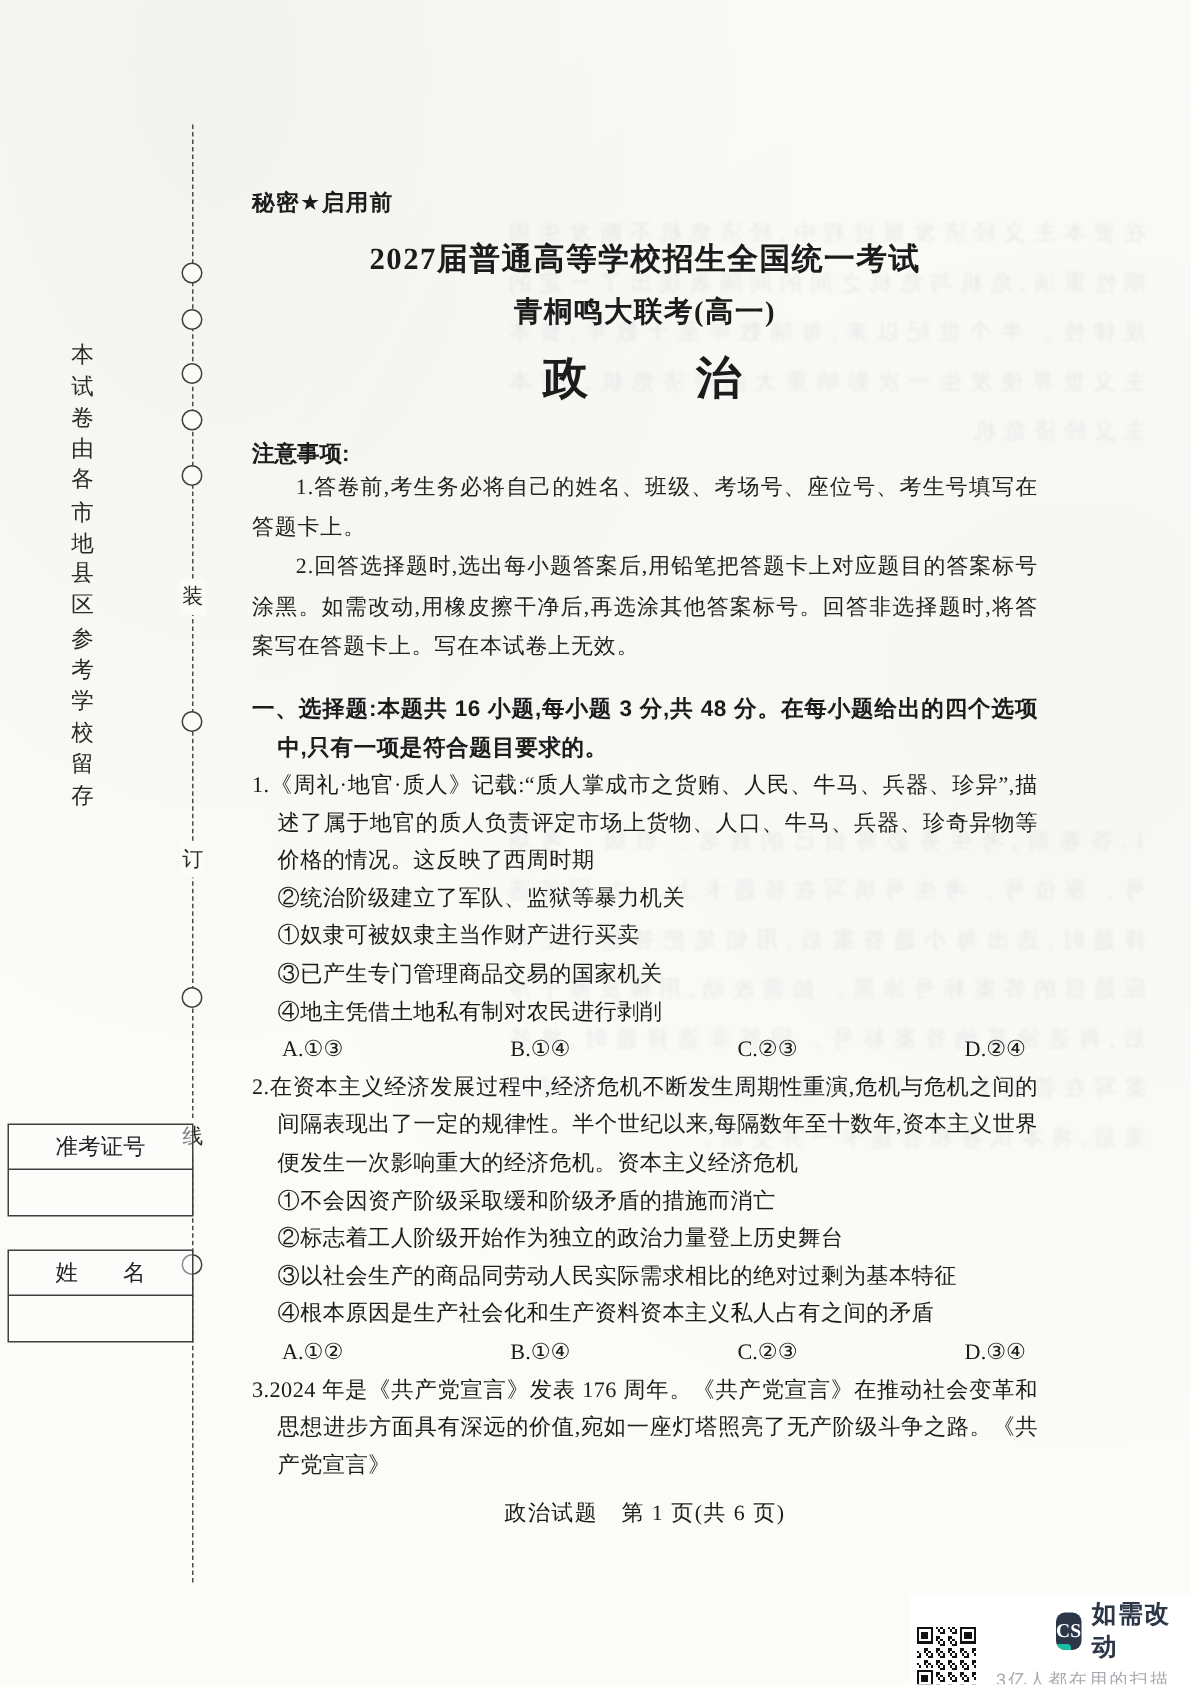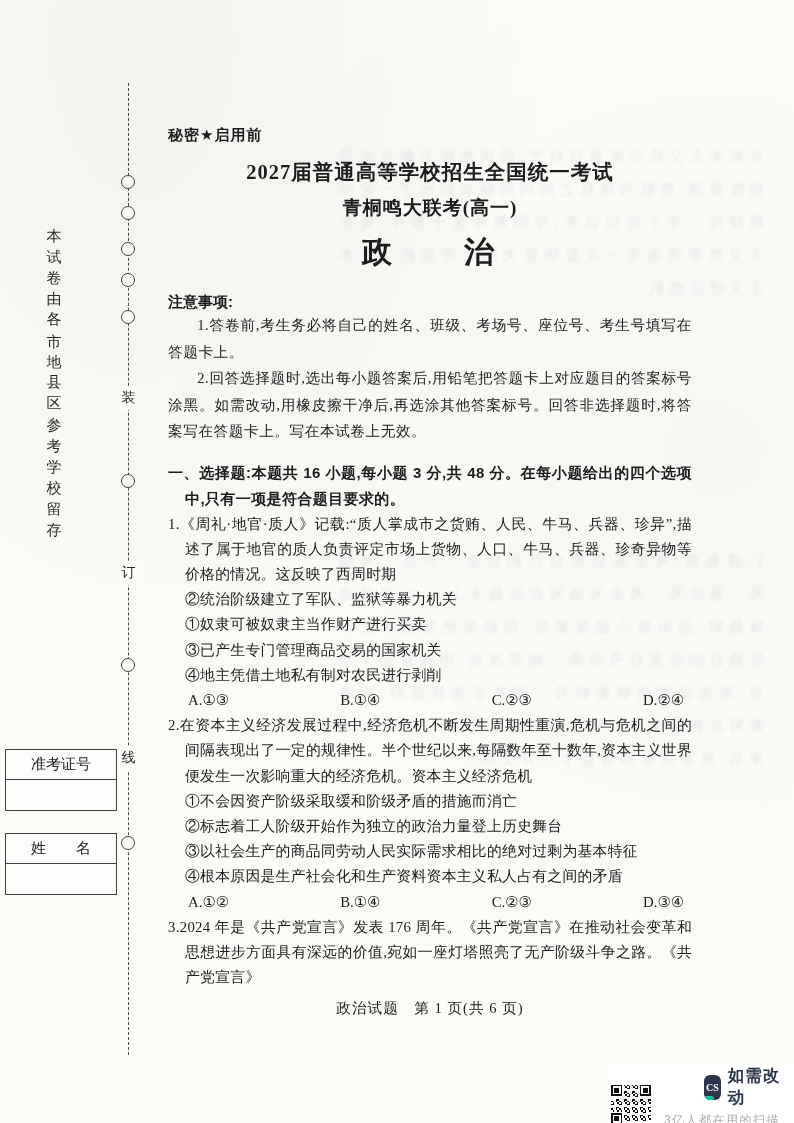--- a/index.html
+++ b/index.html
@@ -38,21 +38,21 @@
   .b-circle {
     position: absolute; left: -8px; width: 14px; height: 14px;
     border: 1.4px solid #3f3f3f; border-radius: 50%; background: #fbfbf8;
   }
   .b-label {
     position: absolute; left: -9px; width: 17px; background: #fbfbf8;
     font-size: 14px; text-align: center; padding: 3px 0; color: #2a2a2a;
   }
 
   
-  .cand-box { position: absolute; left: 5px; width: 112px; border: 1.3px solid #3f3f3f; background: rgba(255,255,255,0.4); }
+  .cand-box { position: absolute; left: 5px; width: 124px; border: 1.3px solid #3f3f3f; background: rgba(255,255,255,0.4); }
   .cand-box .lbl { height: 30px; border-bottom: 1.3px solid #3f3f3f; display: flex; align-items: center; justify-content: center; font-size: 15px; color: #222; }
   .cand-box .cell { height: 30px; }
   .cand-box.no1 { top: 749px; }
   .cand-box.no2 { top: 833px; }
 
   
   .watermark {
     position: absolute; left: 148px; top: 492px; width: 620px;
     font-size: 76px; font-weight: bold; letter-spacing: 8px; white-space: nowrap;
     color: rgba(158,158,158,0.10);
@@ -90,21 +90,21 @@
 
   .page-footer { text-align: center; font-size: 14.6px; margin-top: 9px; letter-spacing: 1px; }
 
   
   .scan-badge { position: absolute; left: 607px; top: 1063px; display: flex; align-items: center; gap: 13px; z-index: 3; background: #fff; padding: 2px 4px; }
   .qr { width: 45px; height: 45px; display: block; }
   .badge-right { display: flex; flex-direction: column; gap: 3px; }
   .badge-row { display: flex; align-items: center; gap: 7px; }
   .cs-logo {
     position: relative; width: 19px; height: 25px; border-radius: 6px;
-    background: #2b3648; color: #fff; font-weight: bold; font-size: 10px;
+    background: #2b3648; color: #fff; font-weight: bold; font-size: 13px;
     display: flex; align-items: center; justify-content: center; overflow: hidden; margin-left: 40px;
   }
   .cs-logo::after { content: ""; position: absolute; left: 0; bottom: 0; width: 60%; height: 4px; background: #19c0a5; border-radius: 0 4px 0 6px; }
   .app-name { font-weight: bold; font-size: 16.5px; color: #2b3648; letter-spacing: 1px; }
   .app-tagline { font-size: 12px; color: #a7abb0; letter-spacing: 1.5px; }
 </style>
 </head>
 <body>
 
 <div class="page">

